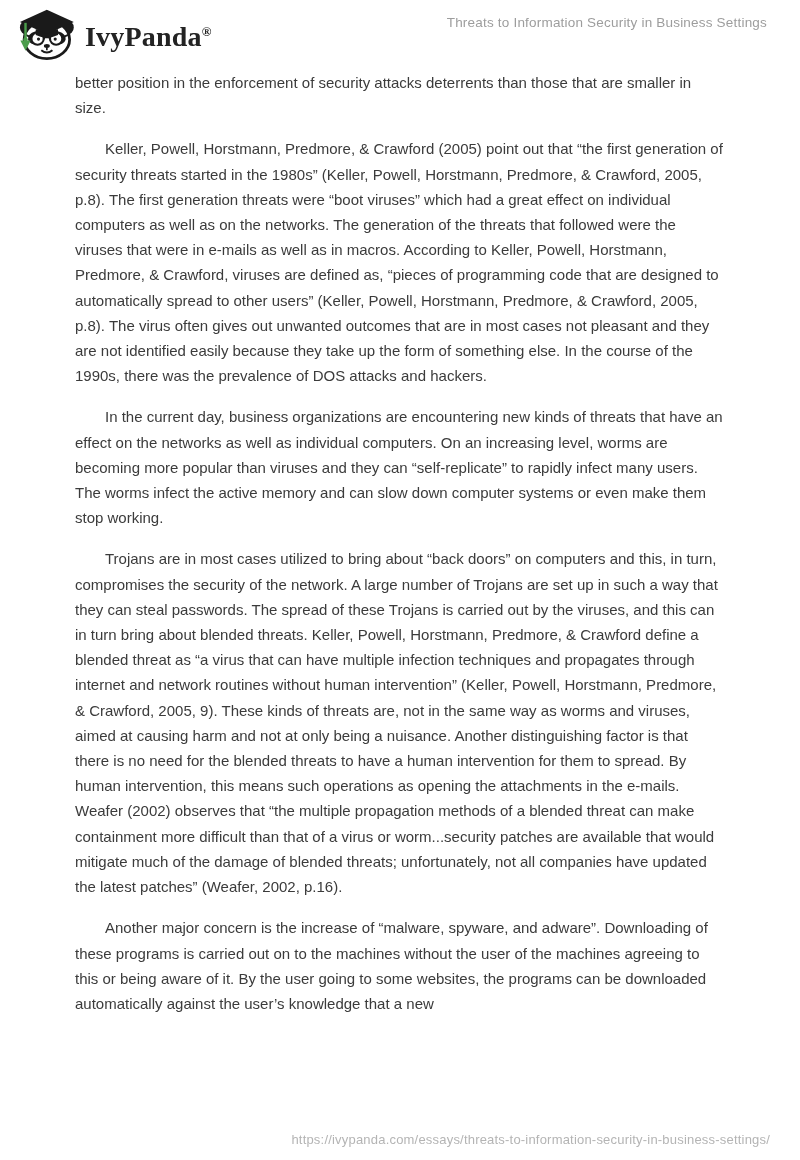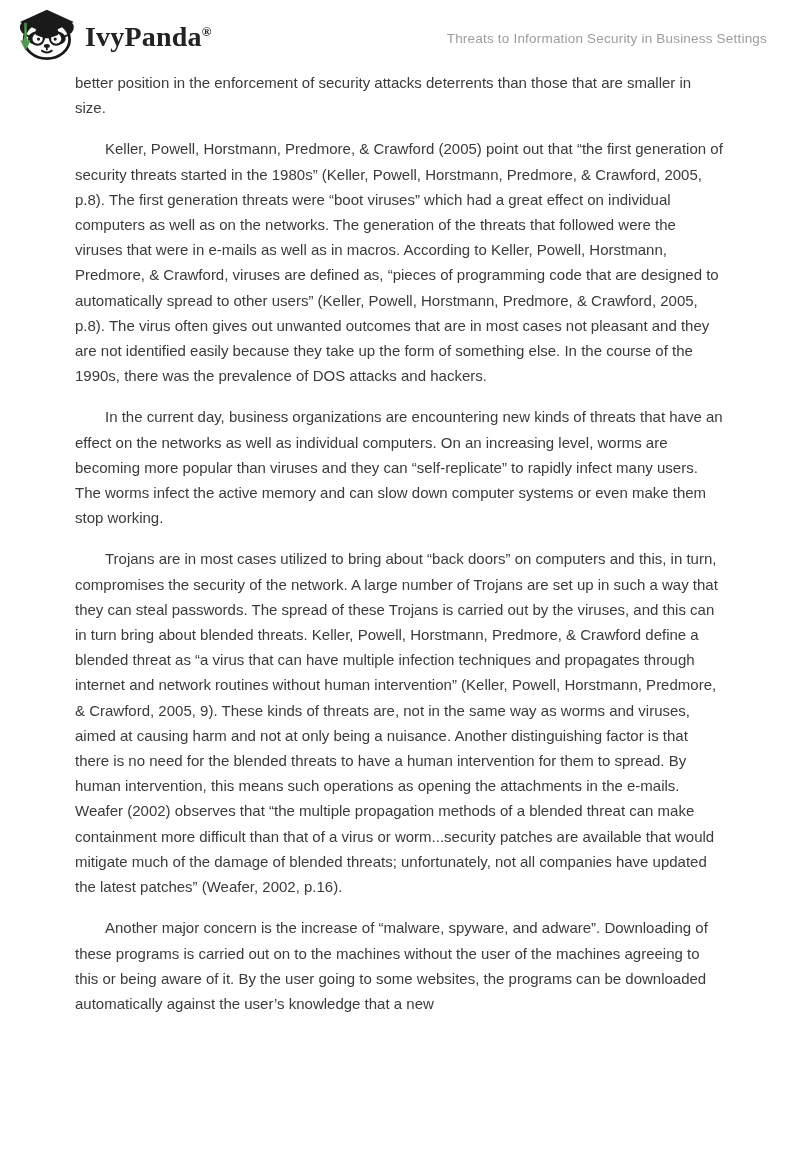--- a/index.html
+++ b/index.html
@@ -27,21 +27,21 @@
     font-family: "Liberation Serif", serif;
     font-weight: bold;
     font-size: 28px;
     color: #232323;
     line-height: 1;
     margin-top: 6px;
     letter-spacing: 0.2px;
   }
   .wordmark sup { font-size: 13px; font-weight: bold; }
   .doc-title {
-    margin-top: 23px;
+    margin-top: 7px;
     font-size: 13.5px;
     color: #9d9d9d;
     letter-spacing: 0.2px;
   }
 
   
   .content {
     margin: 8px 77px 0 75px;
     width: 648px;
   }
@@ -111,14 +111,17 @@
   </header>
 
   <main class="content">
     <p class="para">better position in the enforcement of security attacks deterrents than those that are smaller in size.</p>
     <p class="para indent">Keller, Powell, Horstmann, Predmore, &amp; Crawford (2005) point out that “the first generation of security threats started in the 1980s” (Keller, Powell, Horstmann, Predmore, &amp; Crawford, 2005, p.8). The first generation threats were “boot viruses” which had a great effect on individual computers as well as on the networks. The generation of the threats that followed were the viruses that were in e-mails as well as in macros. According to Keller, Powell, Horstmann, Predmore, &amp; Crawford, viruses are defined as, “pieces of programming code that are designed to automatically spread to other users” (Keller, Powell, Horstmann, Predmore, &amp; Crawford, 2005, p.8). The virus often gives out unwanted outcomes that are in most cases not pleasant and they are not identified easily because they take up the form of something else. In the course of the 1990s, there was the prevalence of DOS attacks and hackers.</p>
     <p class="para indent">In the current day, business organizations are encountering new kinds of threats that have an effect on the networks as well as individual computers. On an increasing level, worms are becoming more popular than viruses and they can “self-replicate” to rapidly infect many users. The worms infect the active memory and can slow down computer systems or even make them stop working.</p>
     <p class="para indent">Trojans are in most cases utilized to bring about “back doors” on computers and this, in turn, compromises the security of the network. A large number of Trojans are set up in such a way that they can steal passwords. The spread of these Trojans is carried out by the viruses, and this can in turn bring about blended threats. Keller, Powell, Horstmann, Predmore, &amp; Crawford define a blended threat as “a virus that can have multiple infection techniques and propagates through internet and network routines without human intervention” (Keller, Powell, Horstmann, Predmore, &amp; Crawford, 2005, 9). These kinds of threats are, not in the same way as worms and viruses, aimed at causing harm and not at only being a nuisance. Another distinguishing factor is that there is no need for the blended threats to have a human intervention for them to spread. By human intervention, this means such operations as opening the attachments in the e-mails. Weafer (2002) observes that “the multiple propagation methods of a blended threat can make containment more difficult than that of a virus or worm...security patches are available that would mitigate much of the damage of blended threats; unfortunately, not all companies have updated the latest patches” (Weafer, 2002, p.16).</p>
     <p class="para indent">Another major concern is the increase of “malware, spyware, and adware”. Downloading of these programs is carried out on to the machines without the user of the machines agreeing to this or being aware of it. By the user going to some websites, the programs can be downloaded automatically against the user’s knowledge that a new</p>
   </main>
 
+  <footer class="footer">
+    <a class="url" href="#">https://ivypanda.com/essays/threats-to-information-security-in-business-settings/</a>
+  </footer>
 
 </div>
 
 </body></html>

